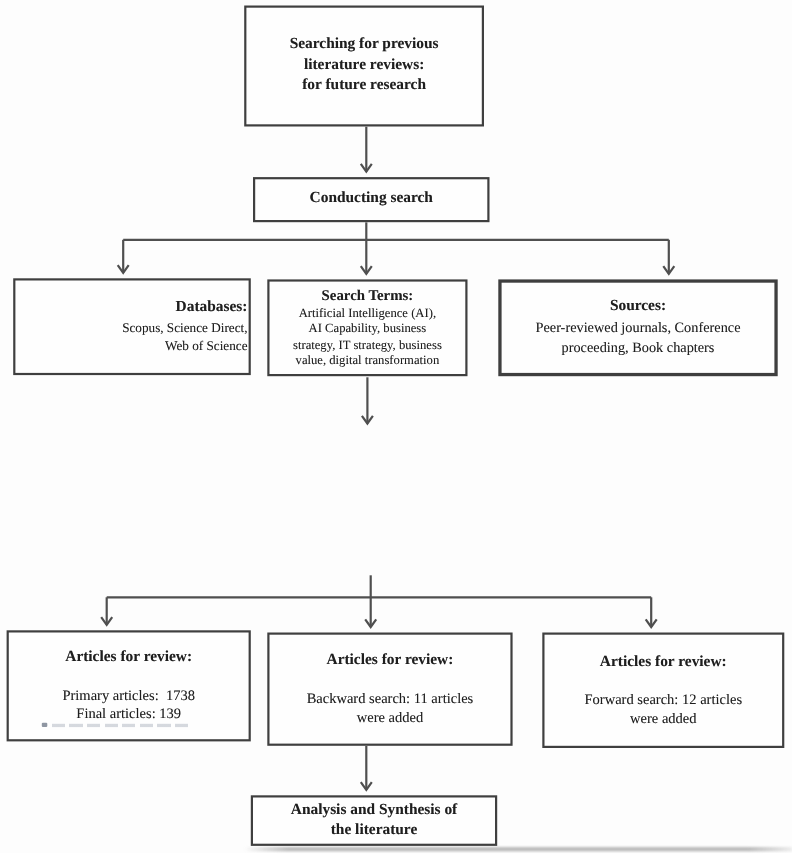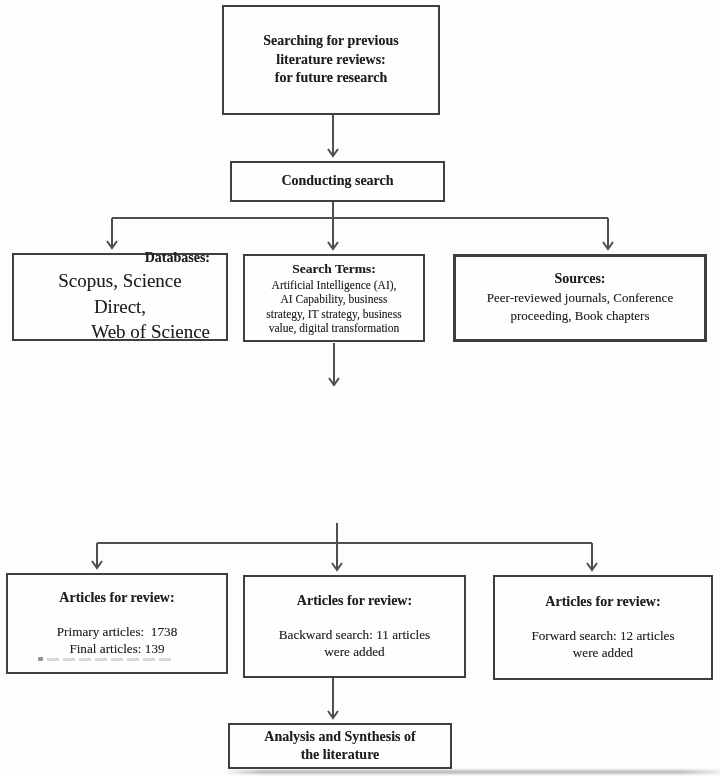--- a/index.html
+++ b/index.html
@@ -16,24 +16,24 @@
     color:var(--text);
     text-shadow:0 0 .5px rgba(30,30,30,.35);
   }
   .connectors{position:absolute;left:0;top:0;z-index:1;}
   .cline{stroke:var(--connector);stroke-width:2;fill:none;}
   .ah-path{stroke:var(--connector);stroke-width:2;fill:none;stroke-linejoin:miter;}
   .node{
     position:absolute;z-index:2;box-sizing:border-box;
     border:2px solid var(--border);background:#fefefe;
     display:flex;flex-direction:column;align-items:center;justify-content:center;
-    text-align:center;padding:4px 16px;
+    text-align:center;padding:4px 1px;
   }
   .node-title{font-weight:bold;font-size:14px;line-height:1.35;white-space:pre-wrap;}
-  .node-line{font-size:19px;line-height:1.35;white-space:pre-wrap;}
+  .node-line{font-size:12px;line-height:1.35;white-space:pre-wrap;}
   .bold-lines .node-line{font-weight:bold;font-size:14px;line-height:1.32;}
   .node--search-terms .node-title{font-size:13.5px;line-height:1.3;}
   .node--search-terms .node-line{font-size:11.5px;line-height:1.27;}
   .node--sources{border-width:3px;}
   .node--sources .node-line{font-size:13px;line-height:1.45;}
   .node--exclusion .node-line{line-height:1.55;}
   .node--articles .node-title{margin-bottom:15px;font-family:Liberation Serif, serif;}
   .node--articles .node-line{font-size:13.2px;line-height:1.35;}
   .artifact-dot{
     position:absolute;left:38px;top:657px;width:5px;height:4px;z-index:3;

